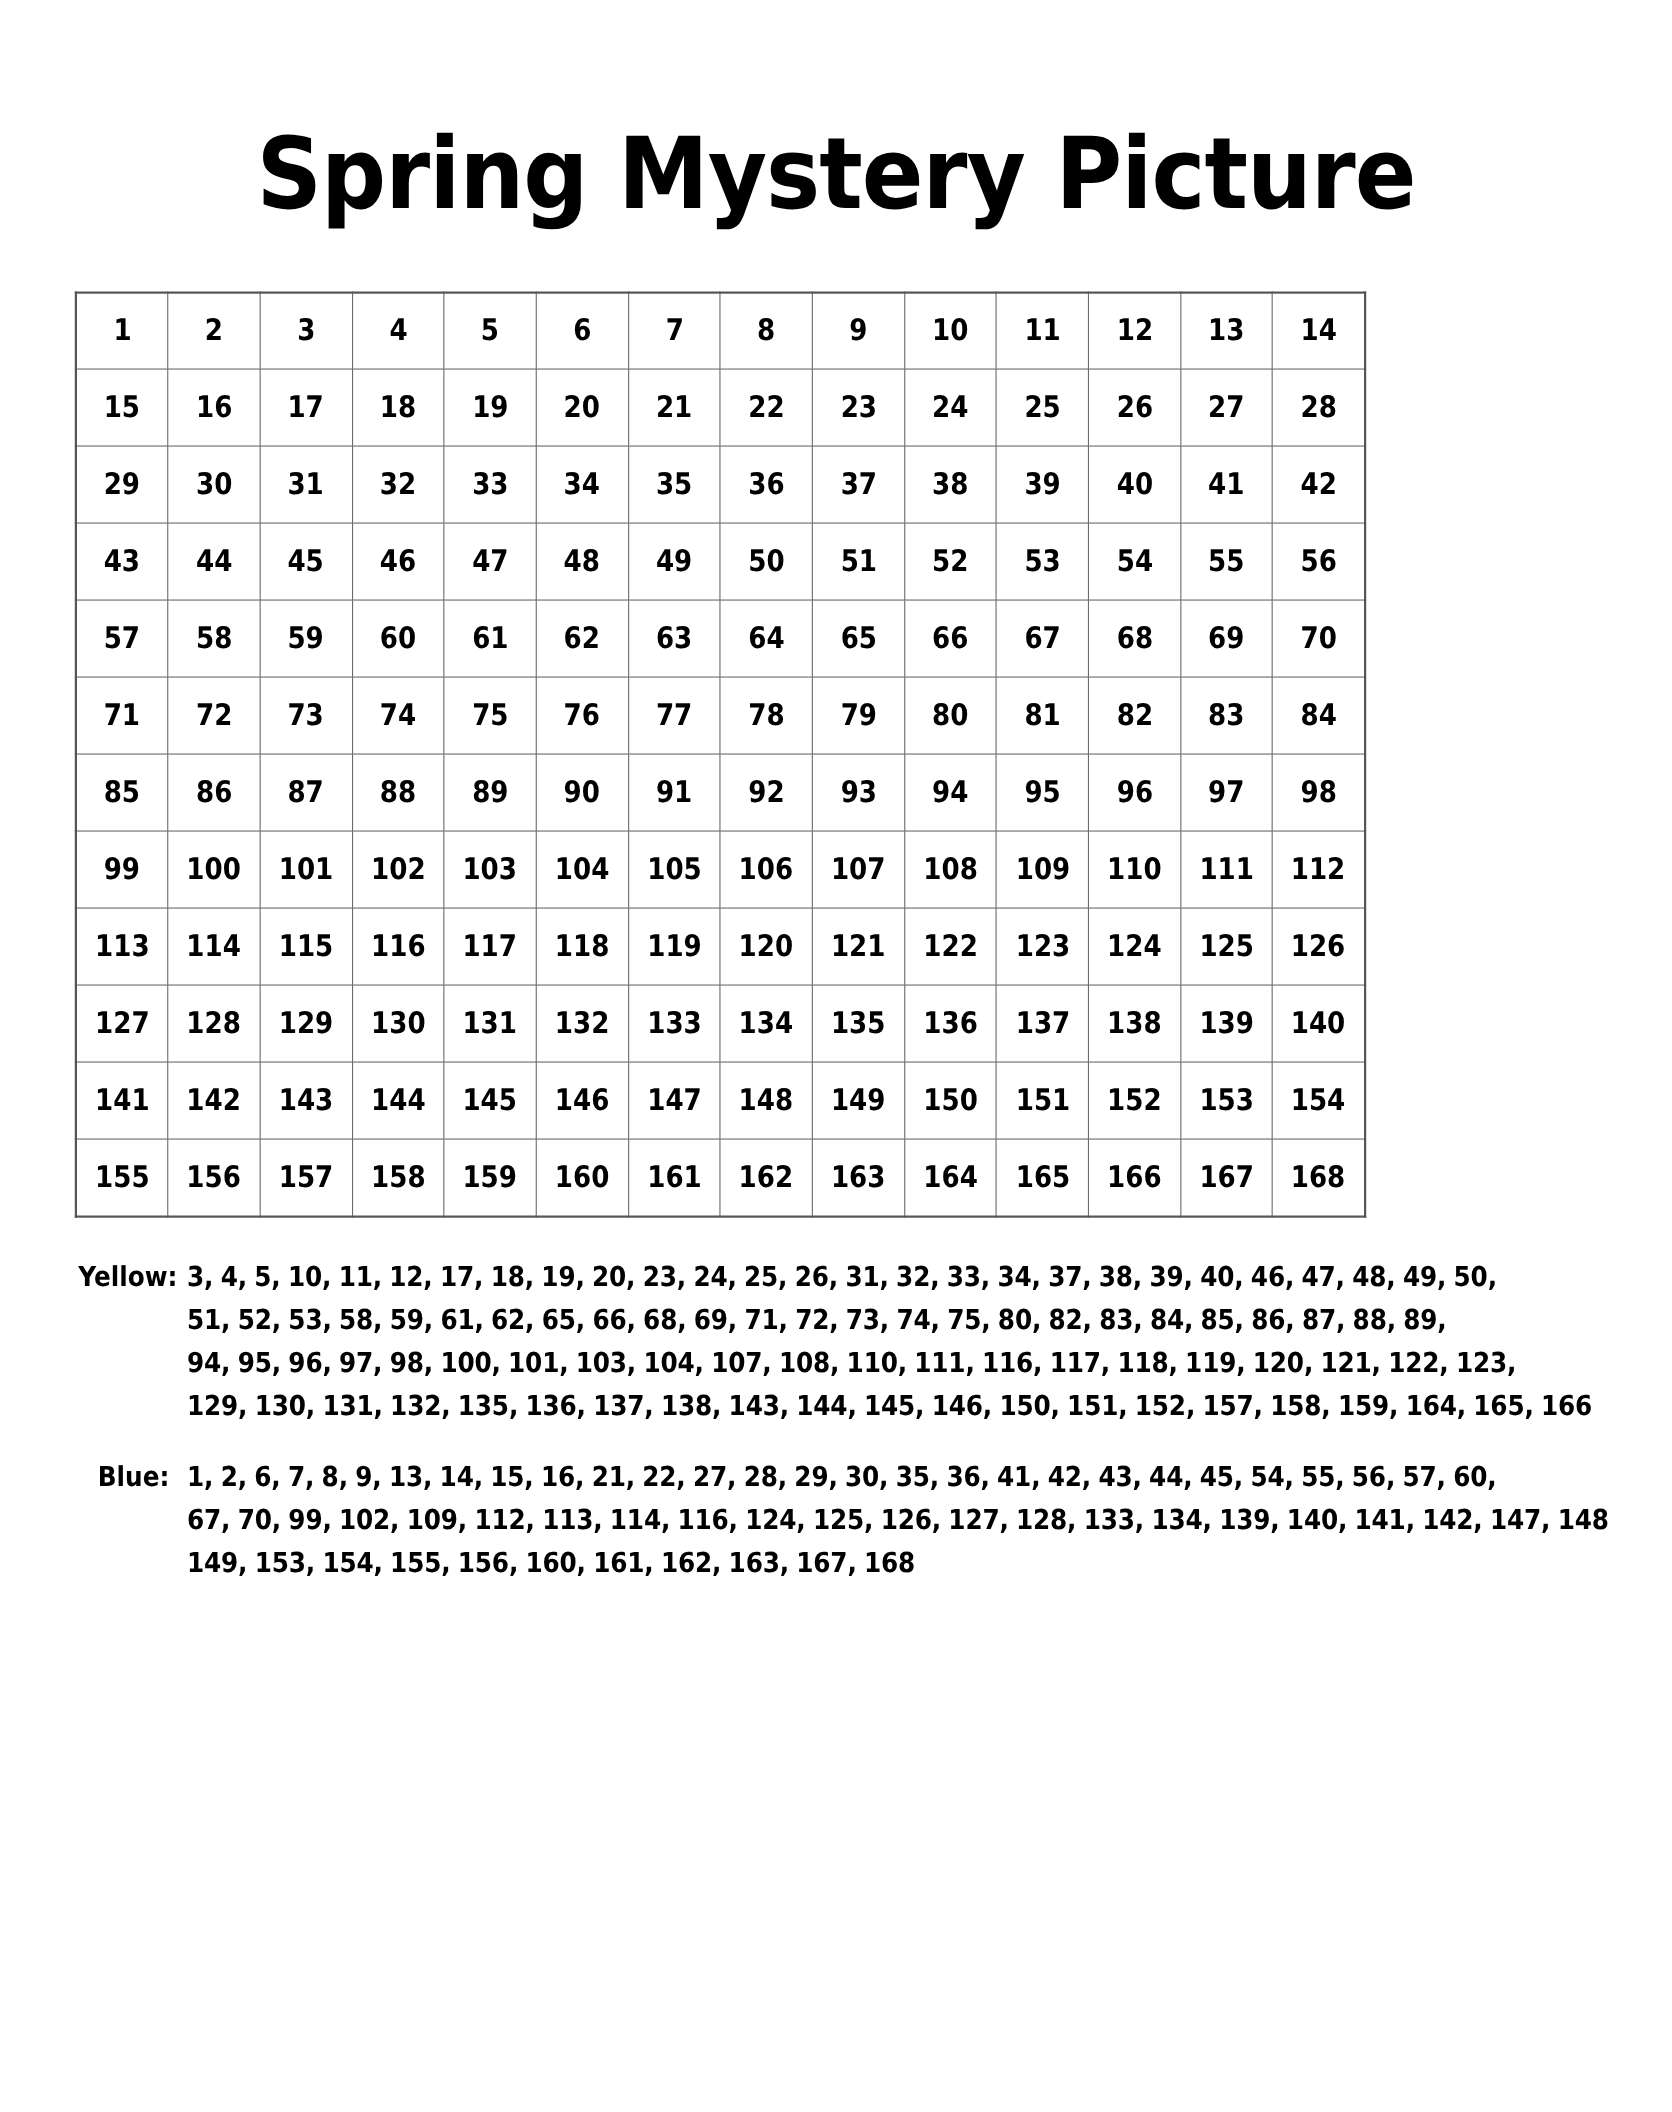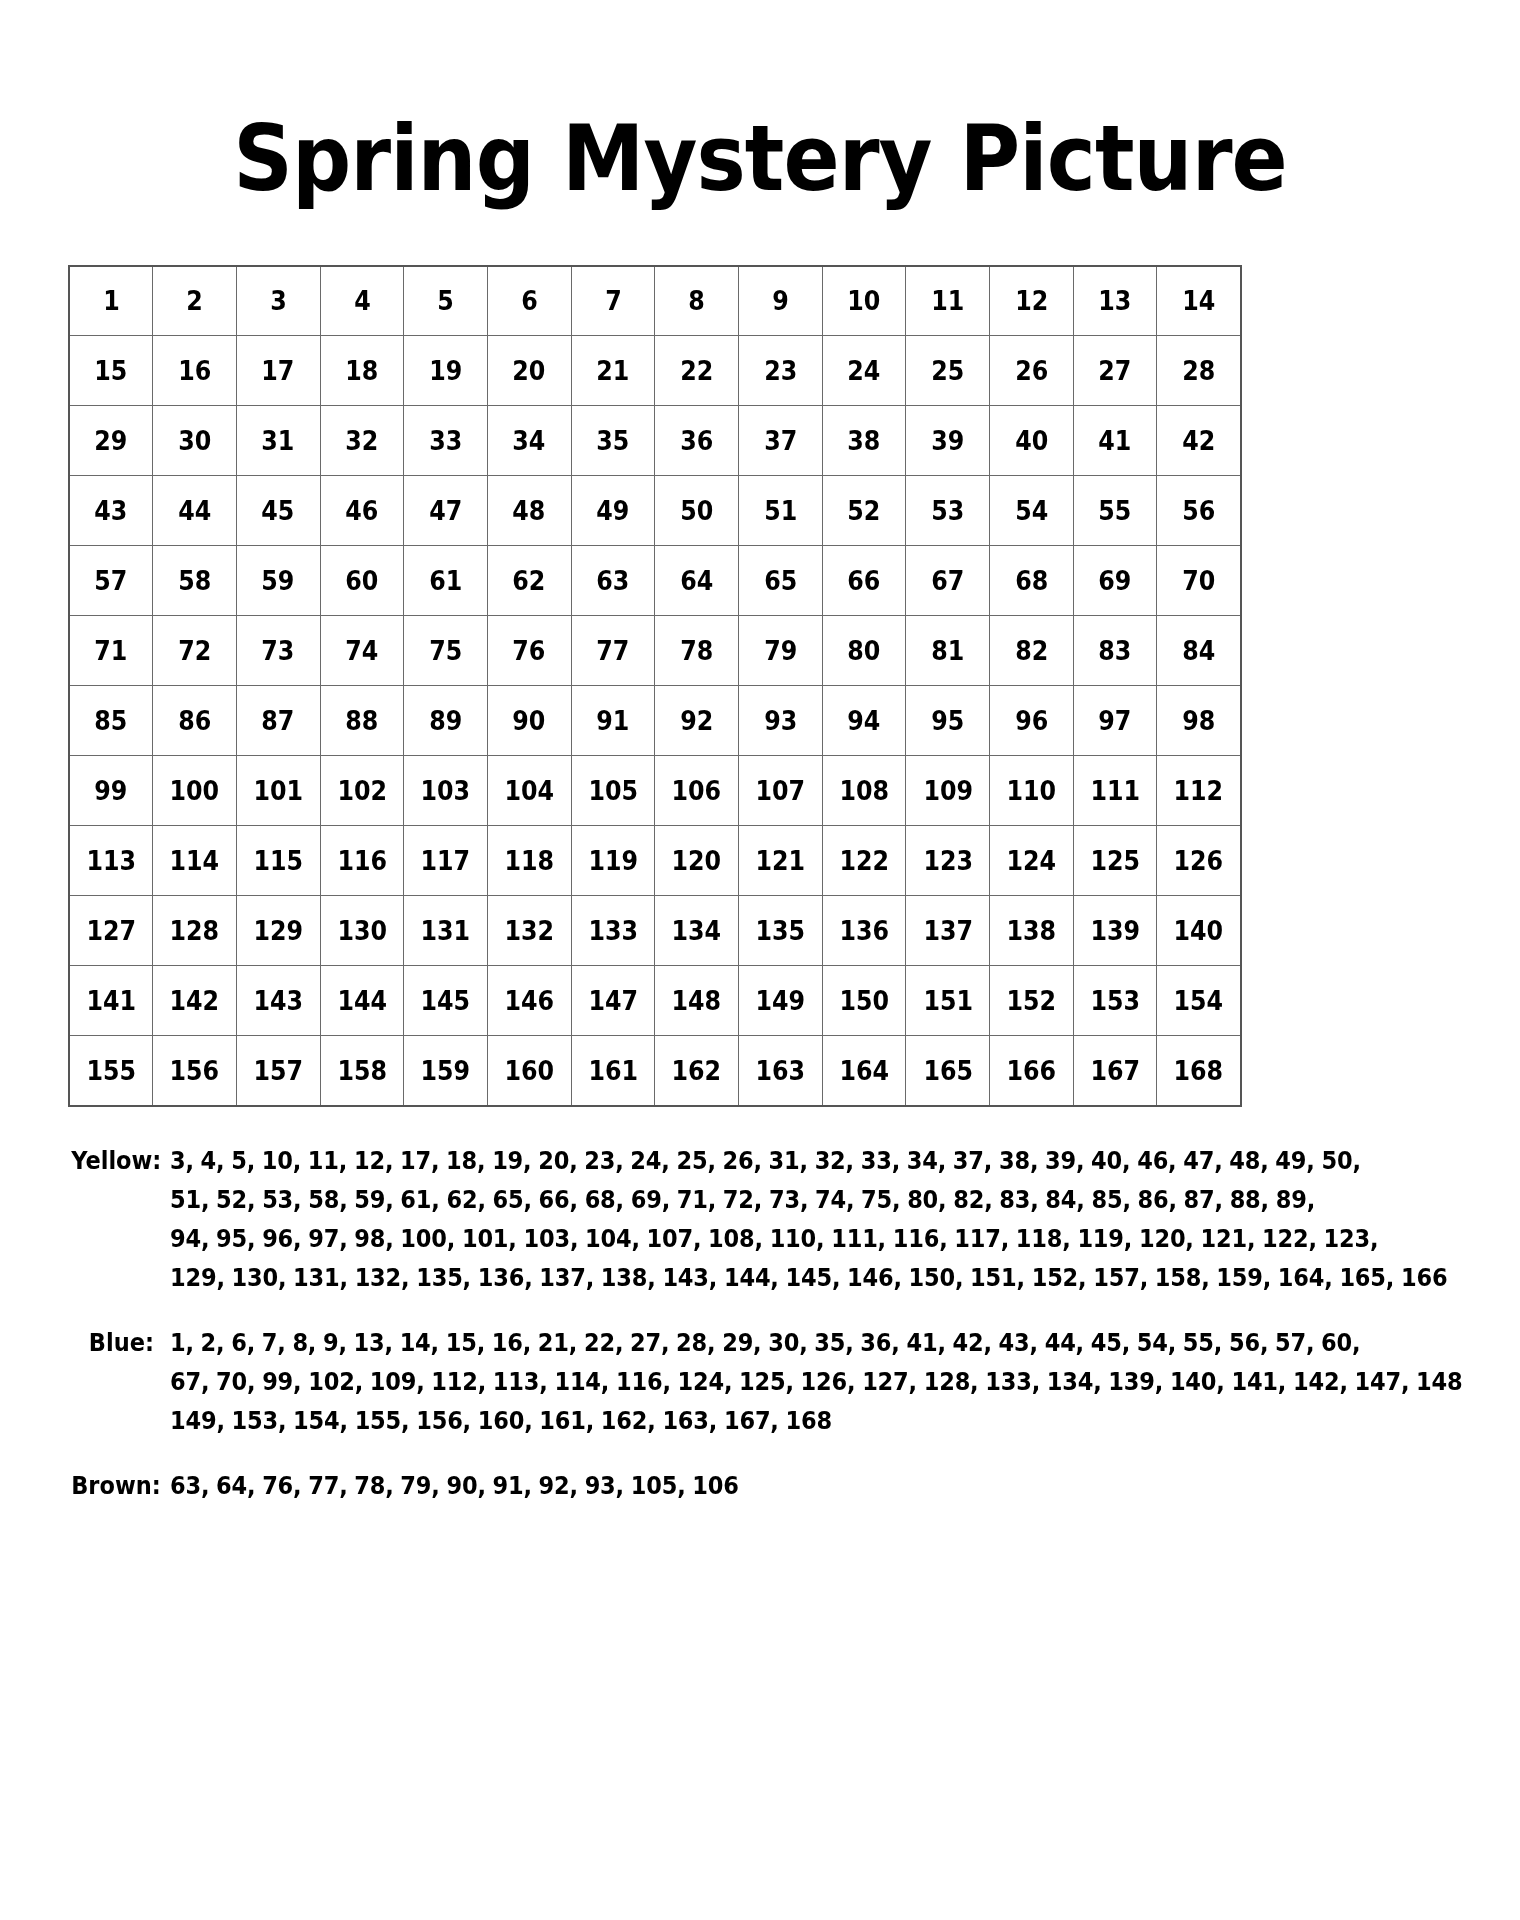--- a/index.html
+++ b/index.html
@@ -327,21 +327,15 @@
         </div>
       </div>
       <div class="legend-row">
         <div class="legend-label">Blue:</div>
         <div class="legend-values">
           <span class="vline">1, 2, 6, 7, 8, 9, 13, 14, 15, 16, 21, 22, 27, 28, 29, 30, 35, 36, 41, 42, 43, 44, 45, 54, 55, 56, 57, 60,</span>
           <span class="vline">67, 70, 99, 102, 109, 112, 113, 114, 116, 124, 125, 126, 127, 128, 133, 134, 139, 140, 141, 142, 147, 148</span>
           <span class="vline">149, 153, 154, 155, 156, 160, 161, 162, 163, 167, 168</span>
         </div>
       </div>
-      <div class="legend-row">
-        <div class="legend-label">Brown:</div>
-        <div class="legend-values">
-          <span class="vline">63, 64, 76, 77, 78, 79, 90, 91, 92, 93, 105, 106</span>
-        </div>
-      </div>
     </div>
 
 </div>
 
 </body></html>

